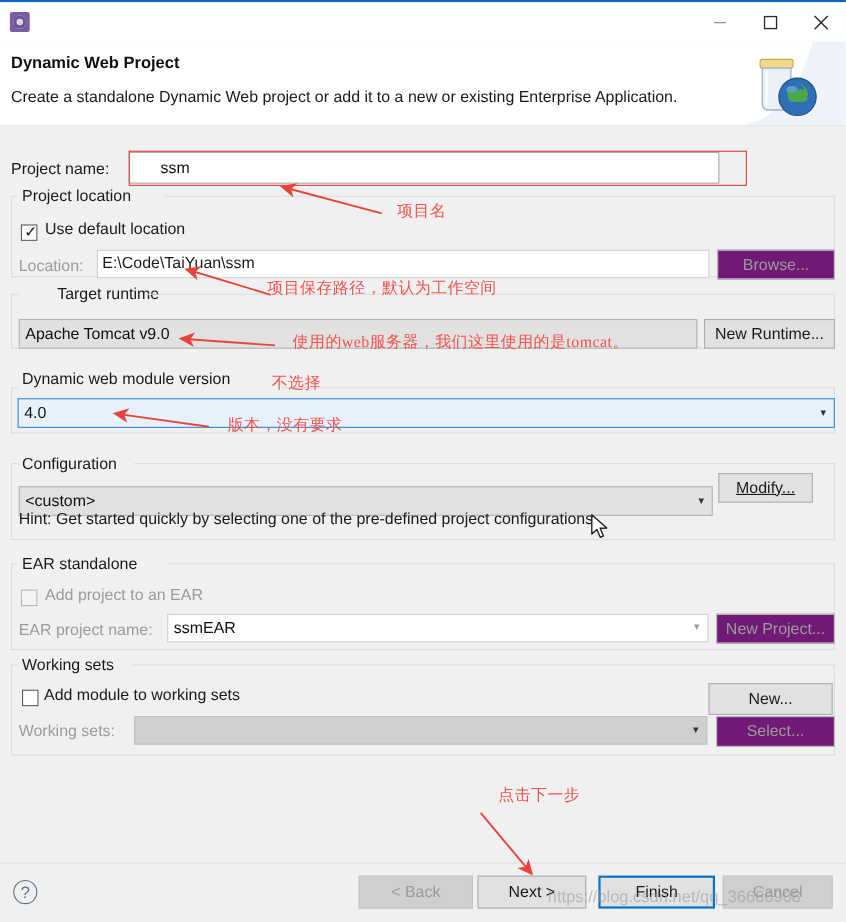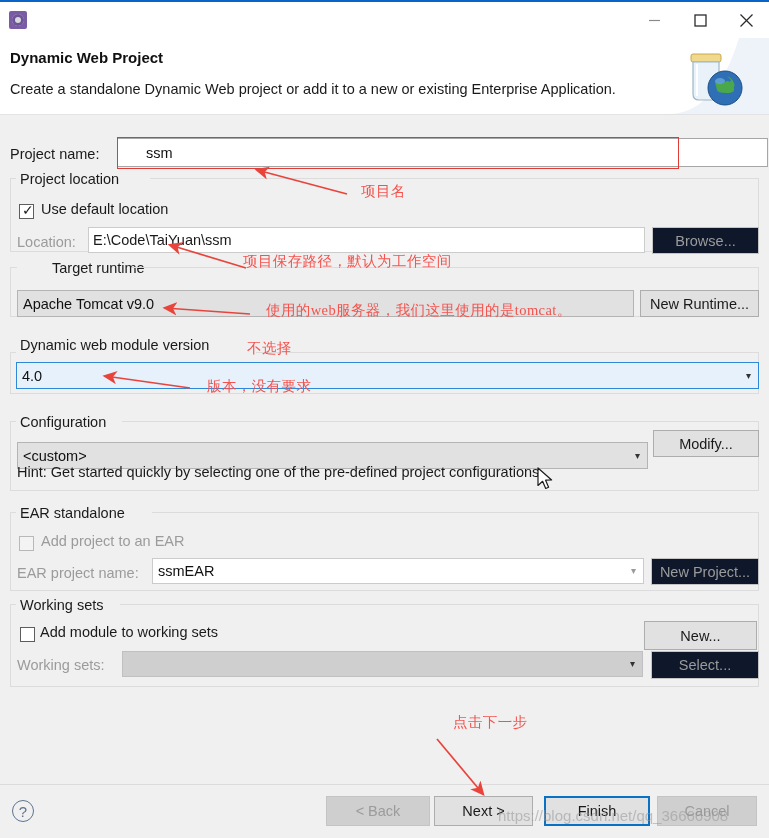--- a/index.html
+++ b/index.html
@@ -129,21 +129,21 @@
 
   .btn {
     position: absolute;
     background: #e1e1e1;
     border: 1px solid #adadad;
     box-sizing: border-box;
     font-size: 14.5px; color: #1a1a1a;
     display: flex; align-items: center; justify-content: center;
   }
   .btn.disabled {
-    background: #0f172a; border-color: #c4c4c4; color: #9b9b9b;
+    background: #701a75; border-color: #c4c4c4; color: #9b9b9b;
   }
 
   
   .group {
     position: absolute;
     border: 1px solid #dcdcdc;
     border-top: none;
     box-sizing: border-box;
   }
   .group::before, .group::after {
@@ -279,21 +279,21 @@
         <path d="M58 38 q5 2 7 7 t-3 5 0 -8 z" fill="#4aa84a"></path>
         <ellipse cx="51" cy="43" rx="5" ry="3" fill="#7fc2ea" opacity=".55"></ellipse>
       </svg>
     </div>
   </div>
   <div class="banner-sep"></div>
 
   <div class="body">
 
     <div class="lbl" style="left:10px; top:31px;">Project name:</div>
-    <div class="textbox" style="left:117px; top:23px; width:651px; height:29px;padding-left:28px;">ssm</div>
+    <div class="textbox" style="left:117px; top:23px; width:537px; height:29px;padding-left:28px;">ssm</div>
 
     <div class="group" style="left:10px; top:63px; width:749px; height:74px;"></div>
     <div class="group-title" style="left:16px; top:56px;">Project location</div>
     <div class="group-line-r" style="left:150px; top:63px; width:609px;"></div>
 
     <div class="cbox" style="left:19px; top:89px;">
       <span class="tick">✓</span>
     </div>
     <div class="lbl" style="left:41px; top:86px;">Use default location</div>
 
@@ -320,21 +320,21 @@
     </div>
 
     <div class="group" style="left:10px; top:306px; width:749px; height:70px;"></div>
     <div class="group-title" style="left:16px; top:299px;">Configuration</div>
     <div class="group-line-r" style="left:122px; top:306px; width:637px;"></div>
 
     <div class="combo flat" style="left:17px; top:315px; width:631px; height:27px;margin-top:12px;">
       <span>&lt;custom&gt;</span>
       <span class="arrow">▾</span>
     </div>
-    <div class="btn" style="left:653px; top:315px; width:106px; height:27px;">Modify...</div>
+    <div class="btn" style="left:653px; top:315px; width:86px; height:27px;text-decoration:underline;">Modify...</div>
     <div class="hint" style="left:17px; top:349px;">Hint: Get started quickly by selecting one of the pre-defined project configurations.</div>
 
     <div class="group" style="left:10px; top:397px; width:749px; height:79px;"></div>
     <div class="group-title" style="left:16px; top:390px;">EAR standalone</div>
     <div class="group-line-r" style="left:152px; top:397px; width:607px;"></div>
 
     <div class="cbox dim" style="left:19px; top:421px;"></div>
     <div class="lbl dim" style="left:41px; top:418px;">Add project to an EAR</div>
 
     <div class="lbl dim" style="left:17px; top:450px;">EAR project name:</div>

